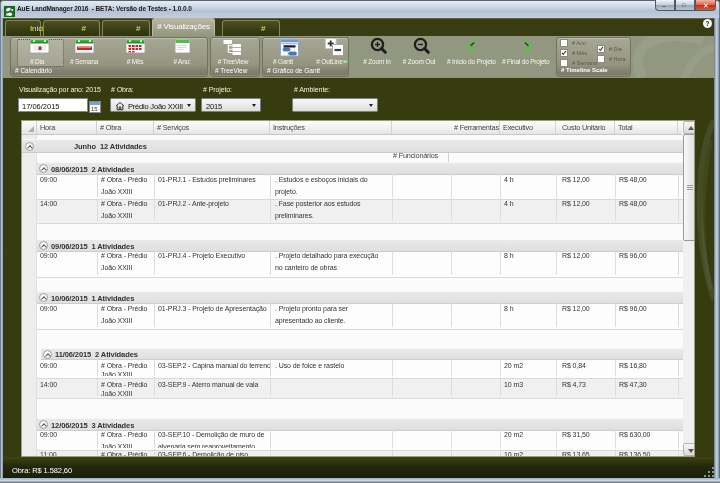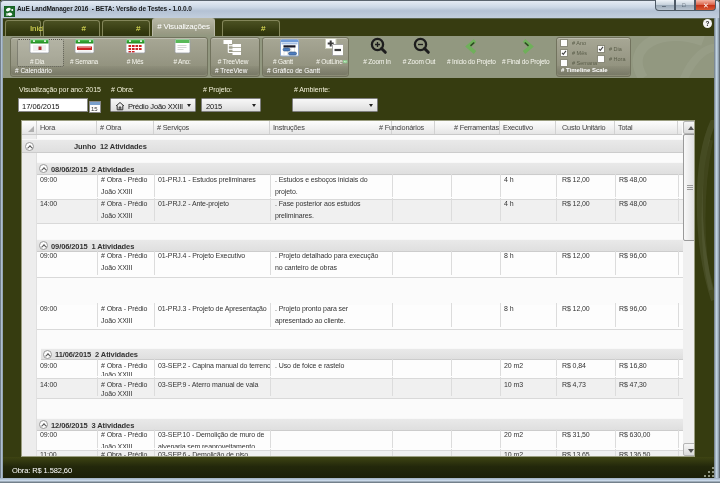--- a/index.html
+++ b/index.html
@@ -294,21 +294,21 @@
     <div id="ghead">
       <div class="hcell" style="left:0;width:15px;">
           <svg width="8" height="7" style="position:absolute;left:5px;top:5px;">
             <path d="M7 0 V6 H1 Z" fill="#b0b0b0"></path>
           </svg>
         </div>
       <div class="hcell" style="left:15px;width:60px;">Hora</div>
       <div class="hcell" style="left:75px;width:57px;"># Obra</div>
       <div class="hcell" style="left:248px;width:122px;">Instruções</div>
       <div class="hcell" style="left:132px;width:116px;"># Serviços</div>
-      <div class="hcell" style="left:354px;width:59px;"># Funcionários</div>
+      <div class="hcell" style="left:368px;width:59px;margin-top:28px;"># Funcionários</div>
       <div class="hcell" style="left:429px;width:49px;"># Ferramentas</div>
       <div class="hcell" style="left:478px;width:56px;">Executivo</div>
       <div class="hcell" style="left:534px;width:59px;padding-left:6px;">Custo Unitário</div>
       <div class="hcell" style="left:593px;width:63px;">Total</div>
     </div>
     <div class="band" style="left:0px;top:18px;width:661px;height:14px;">
       <div class="crc" style="left:3px;top:2px;"></div>
       <div class="btxt" style="left:16px;margin-left:36px;">Junho&nbsp;&nbsp;12 Atividades</div>
     </div>
     <div class="band" style="left:15px;top:41px;width:646px;height:13px;">
@@ -347,20 +347,24 @@
       <div class="cell c0">09:00</div>
         <div class="cell c1"># Obra - Prédio<br>João XXIII</div>
         <div class="cell c2">01-PRJ.4 - Projeto Executivo</div>
         <div class="cell c3">. Projeto detalhado para execução<br>no canteiro de obras</div>
         <div class="cell c4"></div>
         <div class="cell c5"></div>
         <div class="cell c6">8 h</div>
         <div class="cell c7">R$ 12,00</div>
         <div class="cell c8">R$ 96,00</div>
         <div class="cell c9"></div>
+    </div>
+    <div class="band" style="left:15px;top:170px;width:646px;height:13px;">
+      <div class="crc" style="left:2px;top:1px;"></div>
+      <div class="btxt" style="left:14px;top:1.5px;">10/06/2015&nbsp;&nbsp;1 Atividades</div>
     </div>
     <div class="row rw" style="top:184px;height:25px;">
       <div class="cell c0">09:00</div>
         <div class="cell c1"># Obra - Prédio<br>João XXIII</div>
         <div class="cell c2">01-PRJ.3 - Projeto de Apresentação</div>
         <div class="cell c3">. Projeto pronto para ser<br>apresentado ao cliente.</div>
         <div class="cell c4"></div>
         <div class="cell c5"></div>
         <div class="cell c6">8 h</div>
         <div class="cell c7">R$ 12,00</div>

